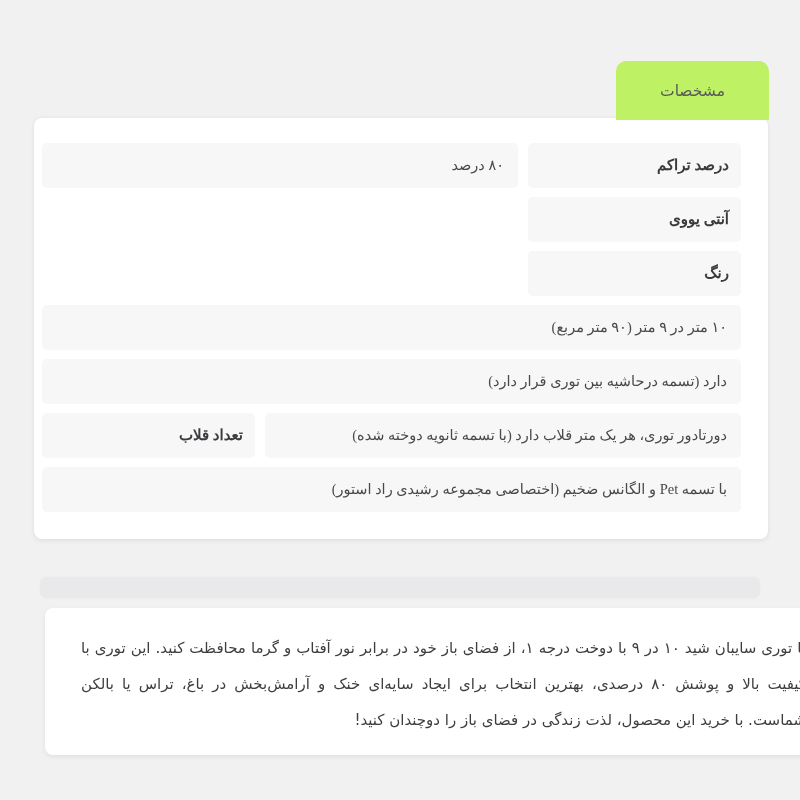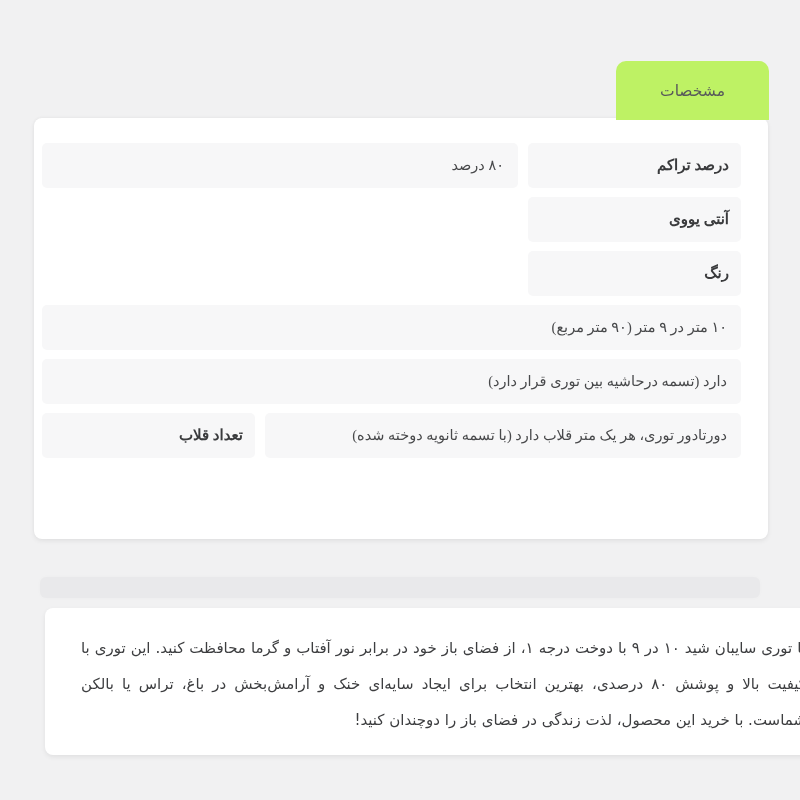--- a/index.html
+++ b/index.html
@@ -121,20 +121,21 @@
   <div class="spec-row">
     <div class="cell value">دارد (تسمه درحاشیه بین توری قرار دارد)</div>
   </div>
 
   <div class="spec-row">
     <div class="cell value">دورتادور توری، هر یک متر قلاب دارد (با تسمه ثانویه دوخته شده)</div>
     <div class="cell label">تعداد قلاب</div>
   </div>
 
   <div class="spec-row">
+    <div class="cell value">با تسمه Pet و الگانس ضخیم (اختصاصی مجموعه رشیدی راد استور)</div>
   </div>
 </div>
 </div>
 
 <div class="divider-bar"></div>
 
 <div class="desc-card">
   <p>با توری سایبان شید ۱۰ در ۹ با دوخت درجه ۱، از فضای باز خود در برابر نور آفتاب و گرما محافظت کنید. این توری با کیفیت بالا و پوشش ۸۰ درصدی، بهترین انتخاب برای ایجاد سایه‌ای خنک و آرامش‌بخش در باغ، تراس یا بالکن شماست. با خرید این محصول، لذت زندگی در فضای باز را دوچندان کنید!</p>
 </div>
 

